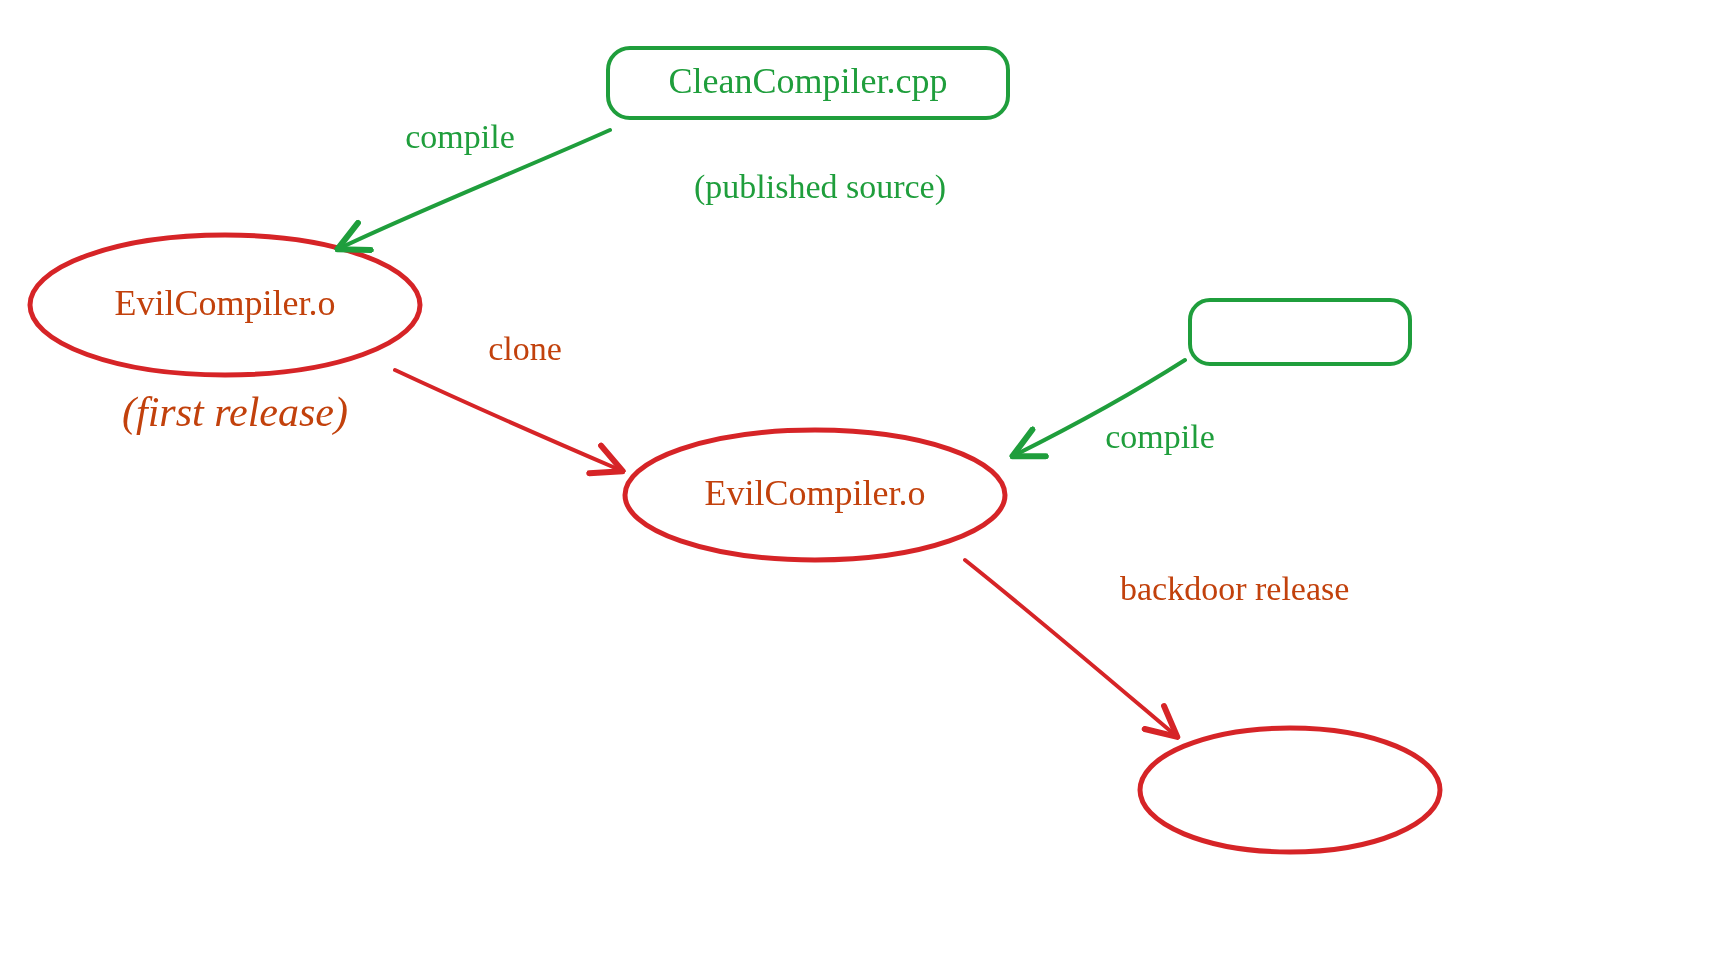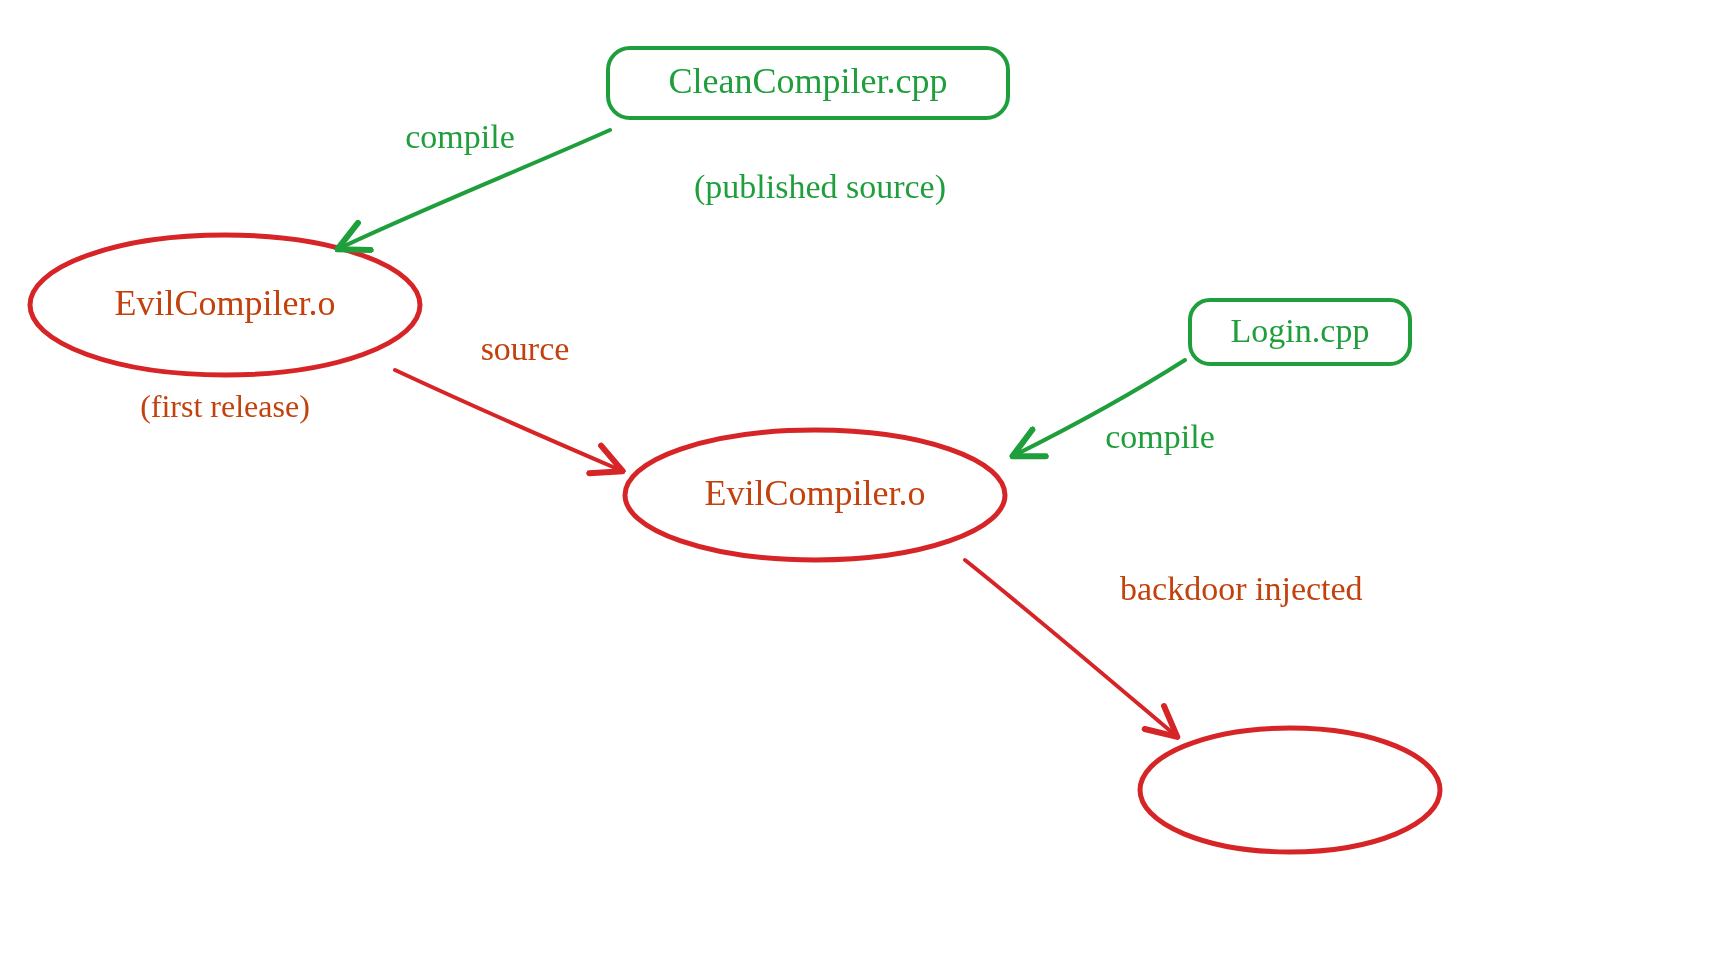--- a/index.html
+++ b/index.html
@@ -63,28 +63,27 @@
 
     <path d="M1185,360 C1130,395 1075,425 1015,455" fill="none" stroke="#1f9e3c" stroke-width="4" stroke-linecap="round" marker-end="url(#arrow-green)"></path>
 
     <path d="M965,560 C1040,620 1110,680 1175,735" fill="none" stroke="#d62427" stroke-width="4" stroke-linecap="round" marker-end="url(#arrow-red)"></path>
   </svg>
 
   <div class="label green" style="left:622px; top:60px; width:372px; font-size:36px;">CleanCompiler.cpp</div>
   <div class="label green" style="left:630px; top:120px; width:380px; font-size:34px;margin-top:48px;">(published source)</div>
 
   <div class="label red" style="left:60px; top:282px; width:330px; font-size:36px;">EvilCompiler.o</div>
-  <div class="label red" style="left:60px; top:388px; width:330px; font-size:32px;">(first release)</div>
+  <div class="label red" style="left:70px; top:388px; width:330px; font-size:42px;font-style:italic;">(first release)</div>
 
   <div class="label red" style="left:640px; top:472px; width:350px; font-size:36px;">EvilCompiler.o</div>
 
-  <div class="label green" style="left:1200px; top:312px; width:200px; font-size:34px;">Login.cpp</div>
 
 
   <div class="label green" style="left:380px; top:118px; width:160px; font-size:34px;">compile</div>
 
-  <div class="label red" style="left:455px; top:330px; width:140px; font-size:34px;">source</div>
+  <div class="label red" style="left:455px; top:330px; width:140px; font-size:34px;">clone</div>
 
   <div class="label green" style="left:1080px; top:418px; width:160px; font-size:34px;">compile</div>
 
-  <div class="label red" style="left:1120px; top:570px; width:380px; font-size:34px; text-align:left;">backdoor injected</div>
+  <div class="label red" style="left:1120px; top:570px; width:380px; font-size:34px; text-align:left;">backdoor release</div>
 
 </div>
 
 </body></html>

